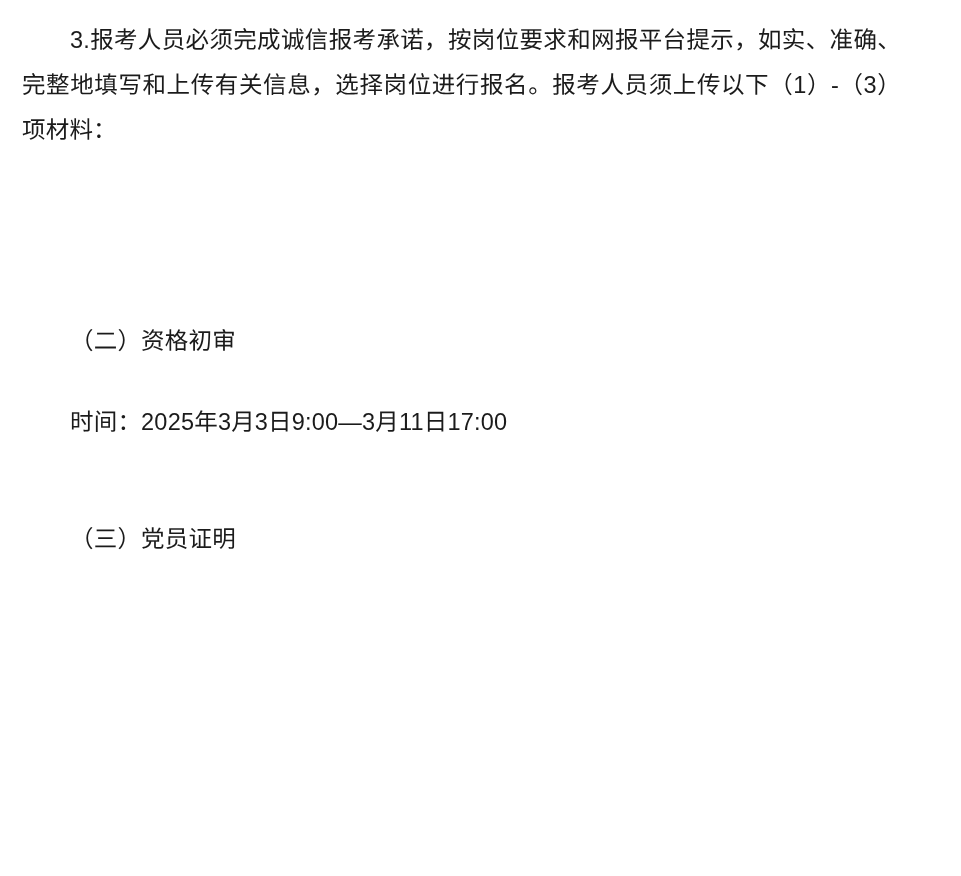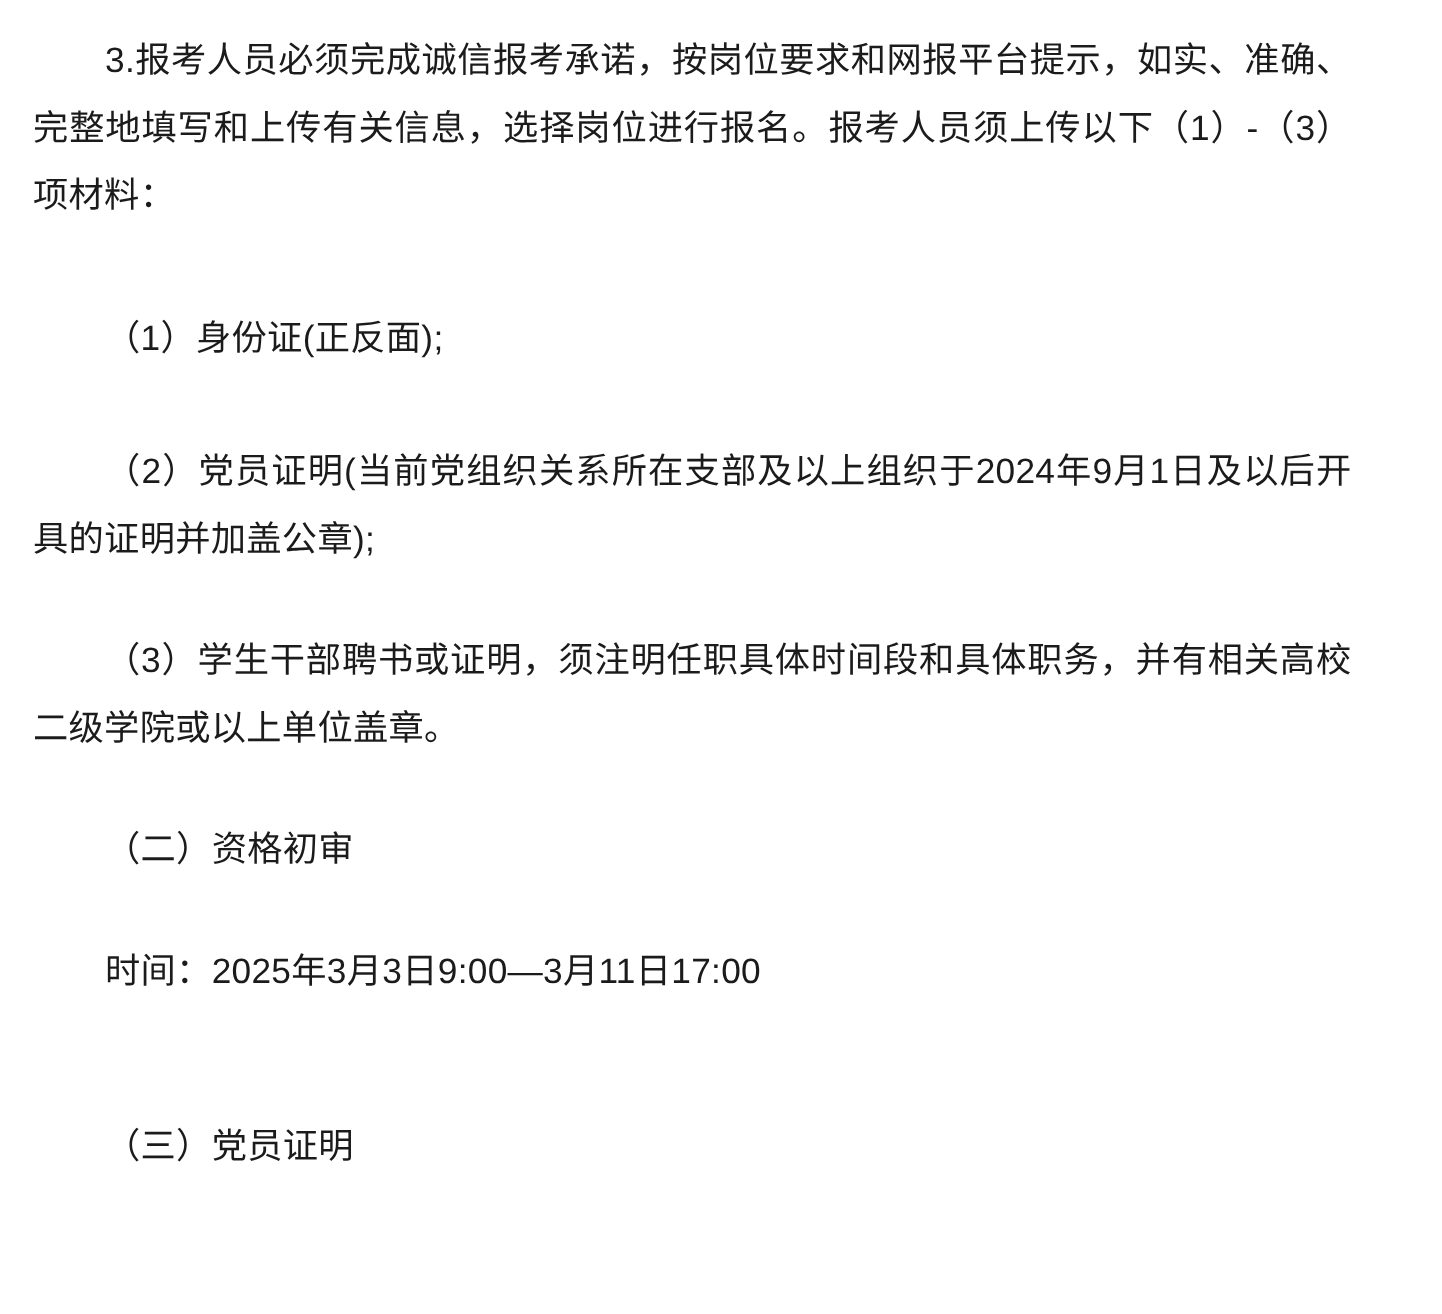--- a/index.html
+++ b/index.html
@@ -40,29 +40,26 @@
 </style>
 </head>
 <body>
 
 <div class="page">
 
   <p class="para indent">3.报考人员必须完成诚信报考承诺，按岗位要求和网报平台提示，如实、准确、完整地填写和上传有关信息，选择岗位进行报名。报考人员须上传以下（1）-（3）项材料：</p>
 
   <div class="gap-xl"></div>
 
-  <p class="para indent">（1）身份证(正反面);</p>
 
   <div class="gap-lg"></div>
 
-  <p class="para indent">（2）党员证明(当前党组织关系所在支部及以上组织于2024年9月1日及以后开具的证明并加盖公章);</p>
 
   <div class="gap-md"></div>
 
-  <p class="para indent">（3）学生干部聘书或证明，须注明任职具体时间段和具体职务，并有相关高校二级学院或以上单位盖章。</p>
 
   <div class="gap-md"></div>
 
   <p class="para indent">（二）资格初审</p>
 
   <div class="gap-md"></div>
 
   <p class="para indent">时间：2025年3月3日9:00—3月11日17:00</p>
 
   <div class="gap-md"></div>

